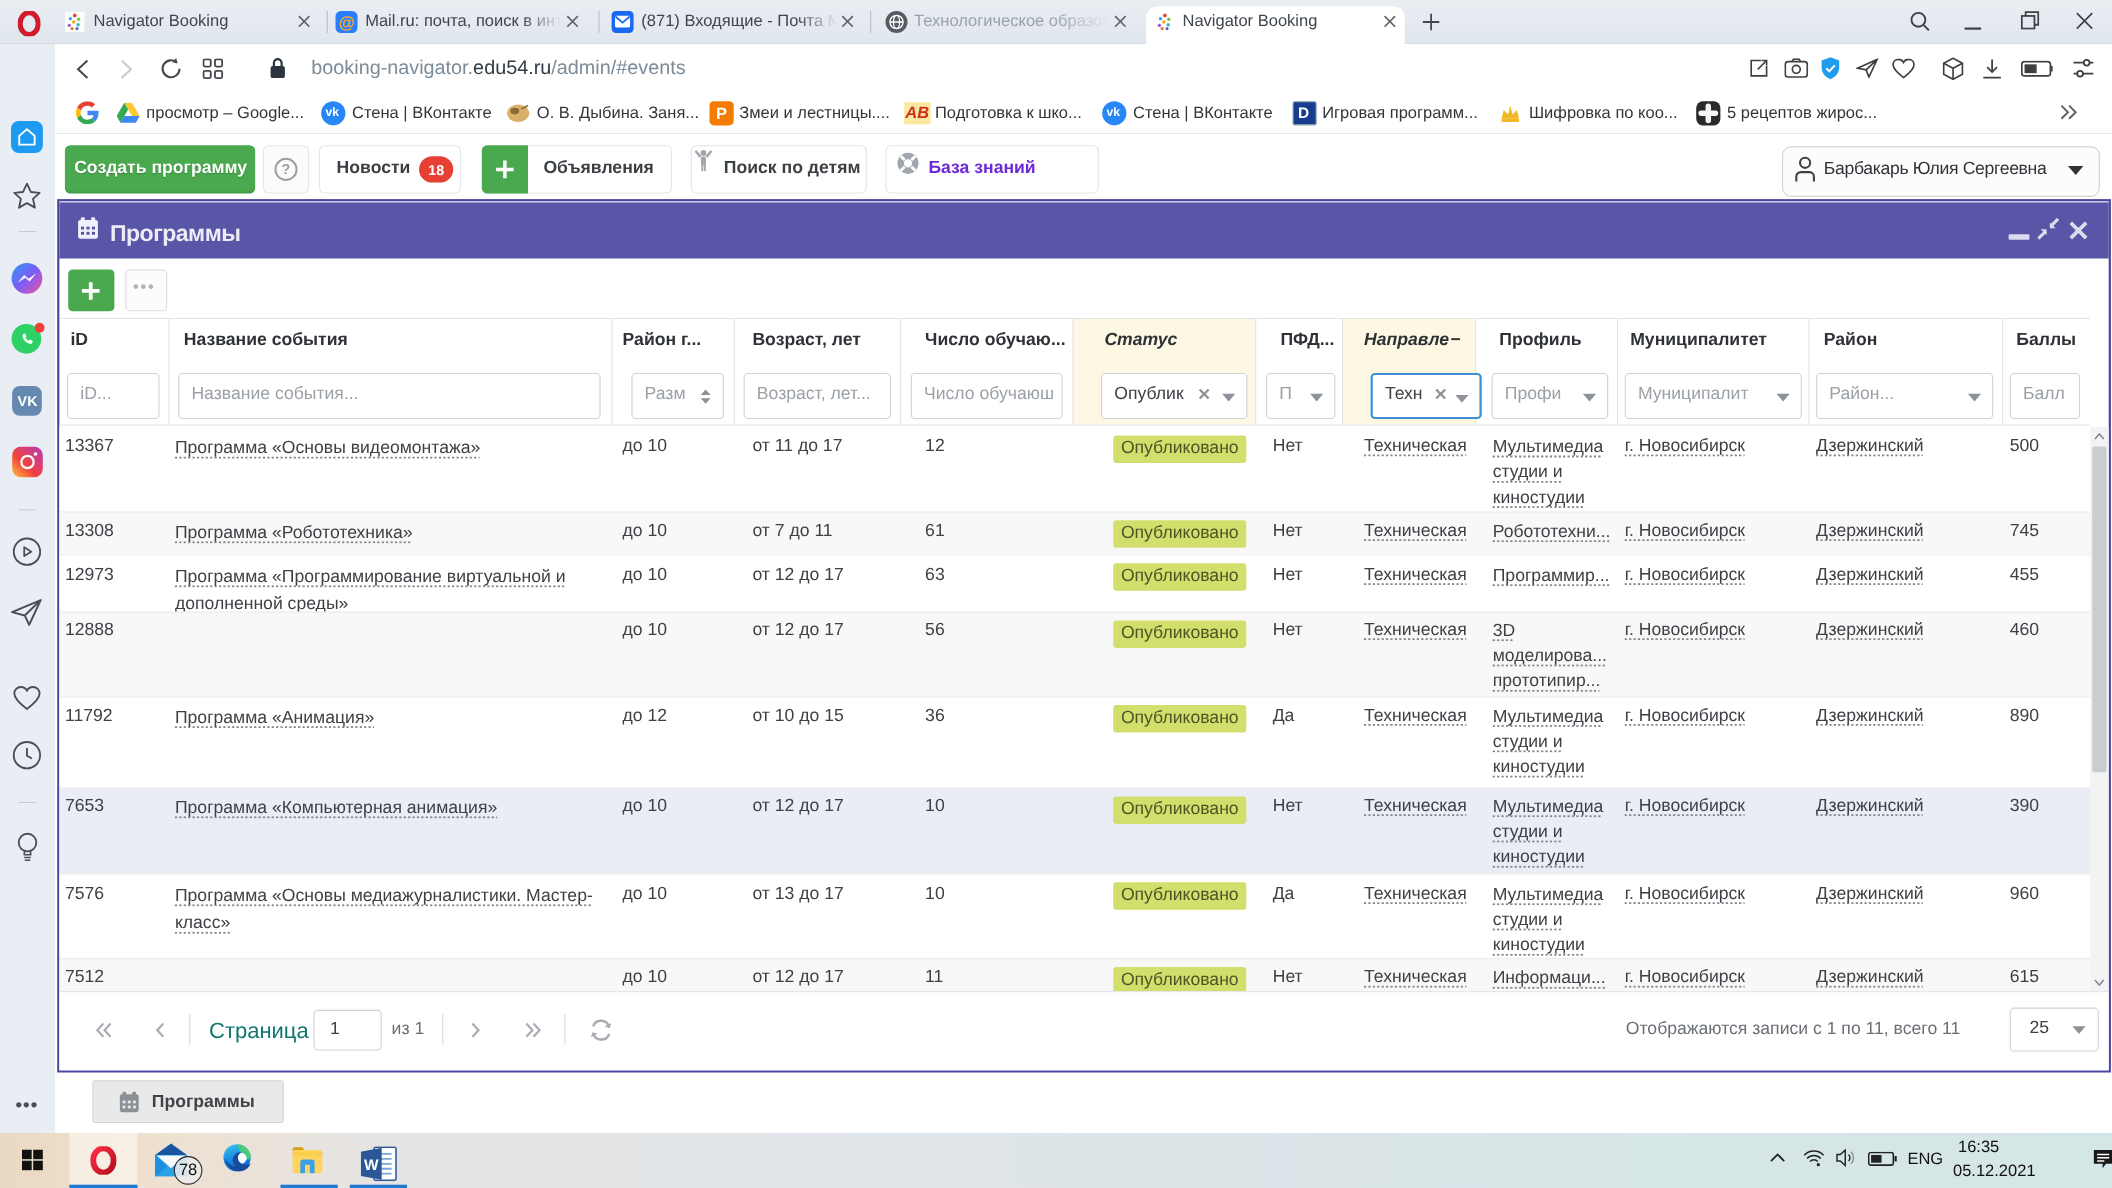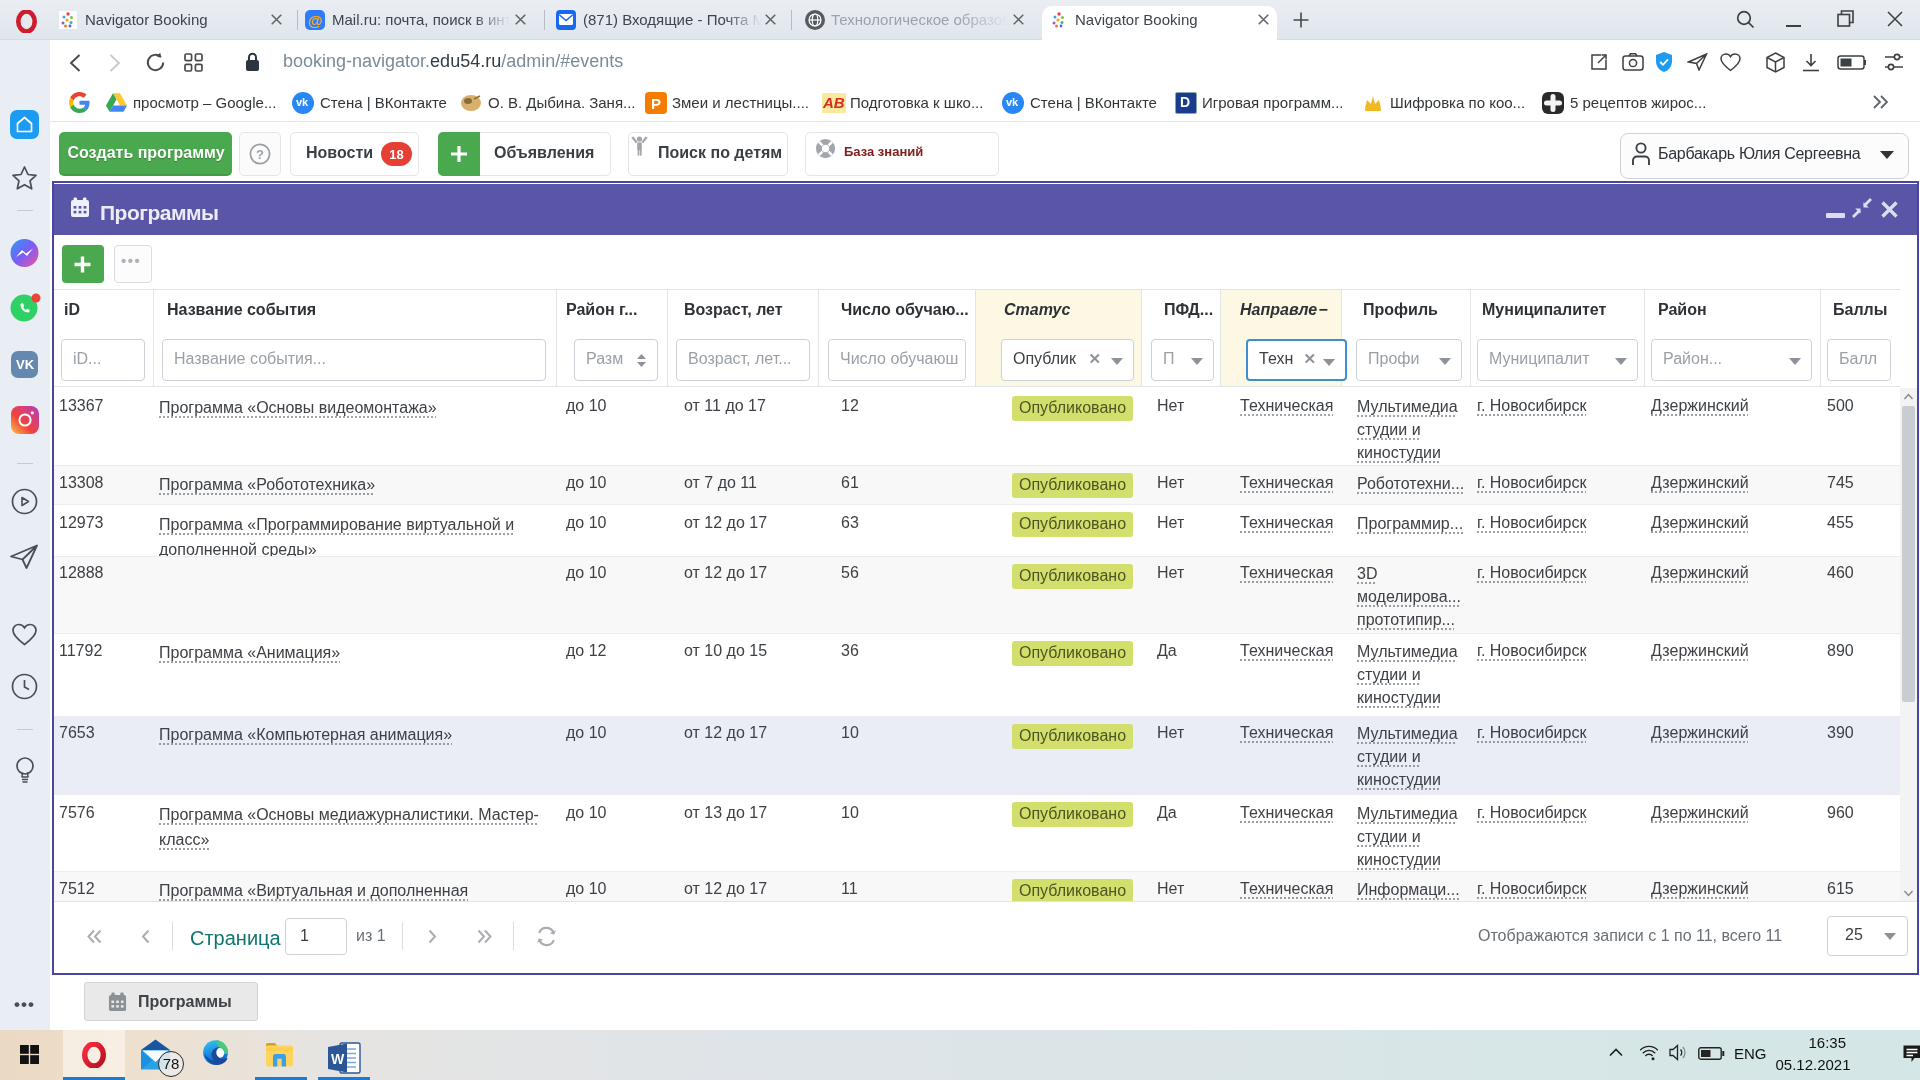--- a/index.html
+++ b/index.html
@@ -349,21 +349,21 @@
     </svg>
 <div class="abs" style="left:608px;top:22px;font-size:16px;font-weight:600;color:#3a3f44">Поиск по детям</div>
 <div class="abs" style="left:755px;top:10px;width:194px;height:44px;background:#fff;border:1px solid #e3e5e8;border-radius:5px"></div>
 <svg class="abs" style="left:765px;top:16px" width="21" height="21" viewBox="0 0 24 24">
       <circle cx="12" cy="12" r="11" fill="#a0a6ac"></circle>
       <circle cx="12" cy="12" r="4.2" fill="#fff"></circle>
       <g stroke="#fff" stroke-width="3">
         <path d="M4.5 4.5 L8.5 8.5 M19.5 4.5 L15.5 8.5 M4.5 19.5 L8.5 15.5 M19.5 19.5 L15.5 15.5"></path>
       </g>
     </svg>
-<div class="abs" style="left:794px;top:22px;font-size:13px;font-weight:600;color:#7f1d1d">База знаний</div>
+<div class="abs" style="left:794px;top:22px;font-size:16px;font-weight:600;color:#6d28d9">База знаний</div>
 <div class="abs" style="left:1570px;top:11px;width:289px;height:46px;background:#fcfcfd;border:1px solid #cfd3d8;border-radius:8px"></div>
 <svg class="abs" style="left:1580px;top:19px" width="22" height="25" viewBox="0 0 22 25">
       <g fill="none" stroke="#3c4043" stroke-width="1.9">
         <circle cx="11" cy="7" r="4.6"></circle>
         <path d="M3 24 V19.5 a4 4 0 0 1 4 -4 H15 a4 4 0 0 1 4 4 V24"></path>
       </g>
     </svg>
 <div class="abs" style="left:1608px;top:23px;font-size:16px;letter-spacing:-0.3px;color:#2f3337">Барбакарь Юлия Сергеевна</div>
 <div class="abs" style="left:1830px;top:29px;width:0;height:0;border-left:7px solid transparent;border-right:7px solid transparent;border-top:8px solid #2f3337"></div>
 <div class="abs" style="left:2px;top:59px;width:1867px;height:794px;border:2px solid #4a46a0;background:#fff"></div>
@@ -533,21 +533,20 @@
 <div class="abs pill" style="left:962px;top:680px">Опубликовано</div>
 <div class="abs cell" style="left:1107px;top:680px">Да</div>
 <div class="abs cell" style="left:1190px;top:680px"><span class="lnk">Техническая</span></div>
 <div class="abs cell" style="left:1307px;top:680px;width:110px;line-height:23px"><span class="lnk">Мультимедиа<br>студии и<br>киностудии</span></div>
 <div class="abs cell" style="left:1427px;top:680px"><span class="lnk">г. Новосибирск</span></div>
 <div class="abs cell" style="left:1601px;top:680px"><span class="lnk">Дзержинский</span></div>
 <div class="abs cell" style="left:1777px;top:680px">960</div>
 <div class="abs" style="left:4px;top:749px;width:1846px;height:30px;background:#f8f8f9"></div>
 <div class="abs" style="left:4px;top:749px;width:1846px;height:1px;background:#ececee"></div>
 <div class="abs cell" style="left:9px;top:756px">7512</div>
-<div class="abs cell" style="left:109px;top:756px;width:390px;line-height:25px"><span class="lnk">Программа «Виртуальная и дополненная</span></div>
 <div class="abs cell" style="left:516px;top:756px">до 10</div>
 <div class="abs cell" style="left:634px;top:756px">от 12 до 17</div>
 <div class="abs cell" style="left:791px;top:756px">11</div>
 <div class="abs pill" style="left:962px;top:757px">Опубликовано</div>
 <div class="abs cell" style="left:1107px;top:756px">Нет</div>
 <div class="abs cell" style="left:1190px;top:756px"><span class="lnk">Техническая</span></div>
 <div class="abs cell" style="left:1307px;top:756px;width:110px;line-height:23px"><span class="lnk">Информаци...</span></div>
 <div class="abs cell" style="left:1427px;top:756px"><span class="lnk">г. Новосибирск</span></div>
 <div class="abs cell" style="left:1601px;top:756px"><span class="lnk">Дзержинский</span></div>
 <div class="abs cell" style="left:1777px;top:756px">615</div>
@@ -695,21 +694,21 @@
         <path d="M12.5 5.5 a4.2 4.2 0 0 1 0 6"></path>
         <path d="M14.8 3 a8 8 0 0 1 0 11" opacity="0.45"></path>
       </g>
   </svg>
   <svg class="abs" style="left:1698px;top:17px" width="27" height="13" viewBox="0 0 27 13">
       <rect x="0.8" y="0.8" width="22.4" height="11.4" rx="2" fill="none" stroke="#222" stroke-width="1.4"></rect>
       <rect x="3" y="3" width="9.5" height="7" fill="#222"></rect>
       <path d="M25.3 4 v5" stroke="#222" stroke-width="2"></path>
     </svg>
   <div class="abs" style="left:1734px;top:15px;font-size:15px;color:#111">ENG</div>
-  <div class="abs" style="left:1780px;top:4px;width:66px;font-size:15px;color:#111;text-align:right">16:35</div>
+  <div class="abs" style="left:1780px;top:4px;width:66px;font-size:15px;color:#111;text-align:left">16:35</div>
   <div class="abs" style="left:1771px;top:26px;width:84px;font-size:15px;color:#111;text-align:center">05.12.2021</div>
   <svg class="abs" style="left:1902px;top:14px" width="20" height="20" viewBox="0 0 20 20">
       <path d="M1.5 1.5 H18.5 V14 H12.5 L9.5 18 L9.5 14 H1.5 Z" fill="#1a1a1a"></path>
       <g stroke="#fff" stroke-width="1.4">
         <path d="M4.5 5.5 H15.5 M4.5 8.5 H15.5 M4.5 11.5 H11"></path>
       </g>
     </svg>
 </div>
 
 </body></html>

